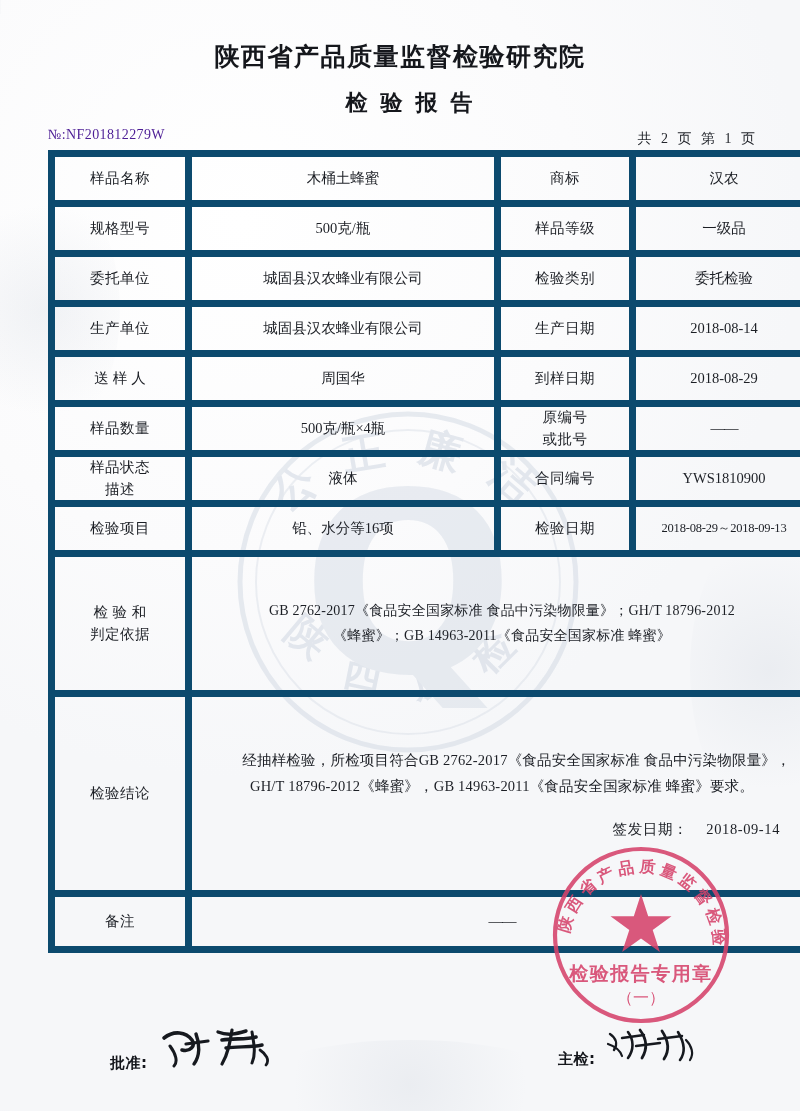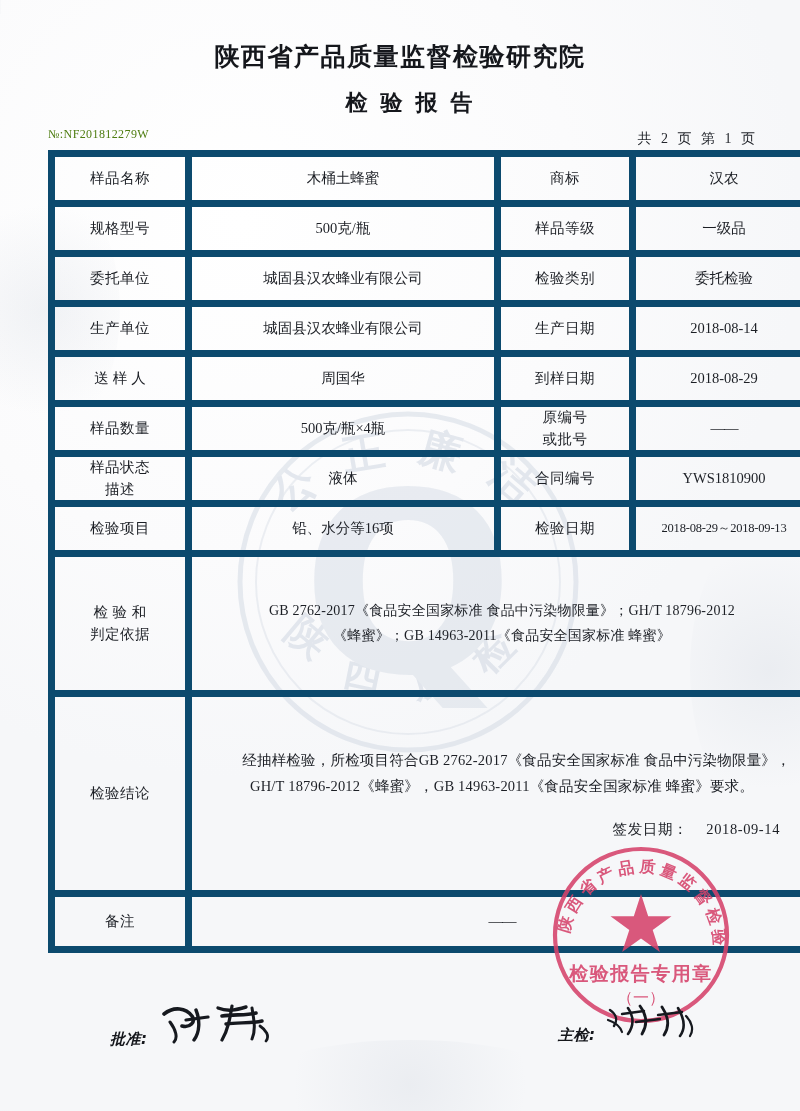--- a/index.html
+++ b/index.html
@@ -81,23 +81,23 @@
     letter-spacing: 13px;
     text-indent: 13px;
     font-family: "DejaVu Sans", "Liberation Sans", sans-serif;
     color: #15171c;
     margin-left: 9px;
   }
   .report-no {
     position: absolute;
     top: 127px;
     left: 48px;
-    font-size: 12px;
+    font-size: 14px;
     letter-spacing: .4px;
-    color: #4d7c0f;
+    color: #4c1d95;
     font-family: "Liberation Serif", serif;
   }
   .page-of {
     position: absolute;
     top: 130px;
     right: 42px;
     font-size: 14px;
     letter-spacing: 3px;
     color: #23262c;
   }
@@ -158,24 +158,23 @@
     letter-spacing: .6px;
   }
   .issue-label { margin-right: 14px; }
   .dash { letter-spacing: -1px; }
   td.note-body { text-align: left; padding-left: 18px; }
 
   
   .sig-row {
     position: absolute;
     left: 48px;
-    top: 992px;
+    top: 1016px;
     width: 704px;
     height: 52px;
-    font-style: italic;
   }
   .sig-group {
     position: absolute;
     display: flex;
     align-items: baseline;
     gap: 8px;
   }
   .sig-label {
     font-size: 15px;
     font-weight: bold;

